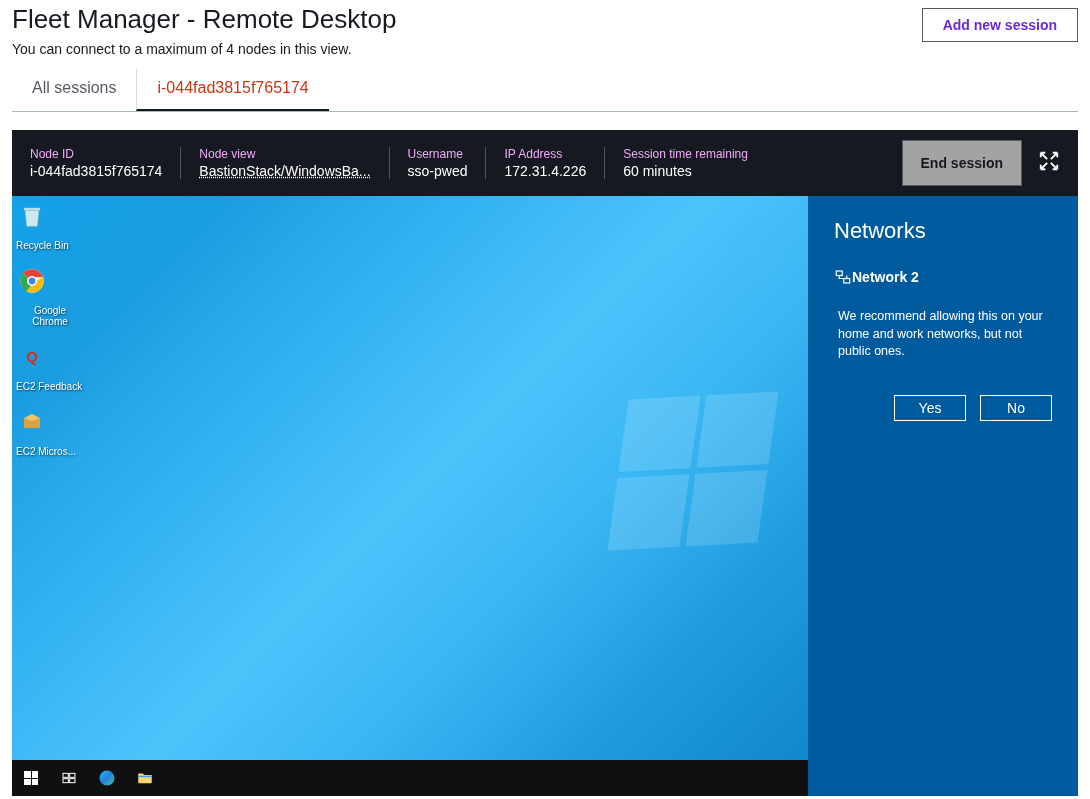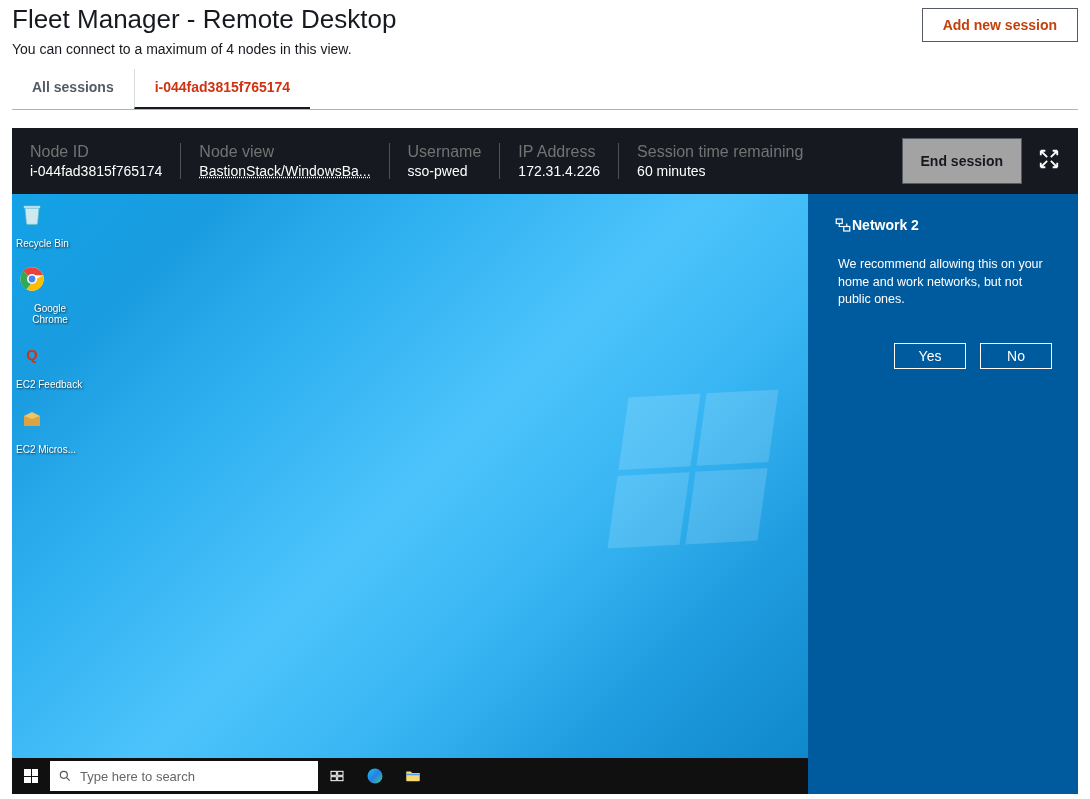--- a/index.html
+++ b/index.html
@@ -23,36 +23,36 @@
     color: #16191f;
   }
   .page-title-block p {
     font-size: 14px;
     color: #16191f;
     margin-top: 6px;
   }
   .add-session-btn {
     background: #fff;
     border: 1px solid #545b64;
-    color: #c2410c;
+    color: #6d28d9;
     font-weight: 700;
     font-size: 14px;
     padding: 8px 20px;
     cursor: pointer;
     margin-top: 4px;
   }
   .tab-row {
     display: flex;
     border-bottom: 1px solid #aab7b8;
     margin: 4px 12px 0 12px;
   }
   .tab {
     padding: 10px 20px 12px 20px;
-    font-size: 14px;
-    font-weight: 700;
+    font-size: 16px;
+    font-weight: 400;
     color: #545b64;
     cursor: pointer;
     position: relative;
   }
   .tab.active {
     color: #d13212;
     border-bottom: 2px solid #16191f;
   }
   .tab + .tab { border-left: 1px solid #d5dbdb; }
   .session-wrap {
@@ -66,21 +66,21 @@
     padding: 10px 18px;
     gap: 0;
   }
   .sess-field {
     display: flex;
     flex-direction: column;
     gap: 2px;
     padding-right: 18px;
   }
   .sess-field + .sess-field { border-left: 1px solid rgba(255,255,255,0.25); padding-left: 18px; }
-  .sess-field .lbl { font-size: 16px; color: #737373; }
+  .sess-field .lbl { font-size: 12px; color: #f0abfc; }
   .sess-field .val { font-size: 14px; color: #fff; }
   .sess-field .val.underline { text-decoration: underline dotted; cursor: help; }
   .spacer { flex: 1 1 auto; }
   .end-session-btn {
     background: #a3a3a3;
     border: 1px solid #545b64;
     color: #16191f;
     font-weight: 700;
     font-size: 14px;
     padding: 14px 18px;
@@ -318,27 +318,20 @@
 
       <div class="taskbar">
         <div class="start-btn">
           <span class="start-grid">
             <div></div>
               <div></div>
               <div></div>
               <div></div>
           </span>
         </div>
-        <div class="search-box">
-          <svg width="14" height="14" viewBox="0 0 24 24" fill="none" stroke="#555" stroke-width="2">
-              <circle cx="10" cy="10" r="6"></circle>
-              <line x1="20" y1="20" x2="14.5" y2="14.5"></line>
-            </svg>
-          <span>Type here to search</span>
-        </div>
         <div class="tb-icon">
           <svg width="16" height="16" viewBox="0 0 24 24" fill="none" stroke="#fff" stroke-width="1.5">
               <rect x="3" y="5" width="8" height="6"></rect>
               <rect x="13" y="5" width="8" height="6"></rect>
               <rect x="3" y="13" width="8" height="6"></rect>
               <rect x="13" y="13" width="8" height="6"></rect>
             </svg>
         </div>
         <div class="tb-icon">
           <svg width="20" height="20" viewBox="0 0 24 24">
@@ -355,20 +348,21 @@
         <div class="tb-icon">
           <svg width="18" height="18" viewBox="0 0 24 24">
               <path fill="#f8d775" d="M3 6h6l2 2h10v10a1 1 0 0 1-1 1H4a1 1 0 0 1-1-1V6z"></path>
               <rect x="3" y="9" width="18" height="2" fill="#4aa0e6"></rect>
             </svg>
         </div>
       </div>
     </div>
 
     <div class="networks-panel">
+      <h2>Networks</h2>
       <div class="net-row">
         <svg width="18" height="18" viewBox="0 0 24 24" fill="none" stroke="#fff" stroke-width="1.6">
           <rect x="3" y="4" width="8" height="6"></rect>
             <rect x="13" y="14" width="8" height="6"></rect>
             <path d="M7 10v4h10v-4"></path>
         </svg>
         <span>Network 2</span>
       </div>
       <div class="net-text">We recommend allowing this on your home and work networks, but not public ones.</div>
       <div class="net-buttons">

